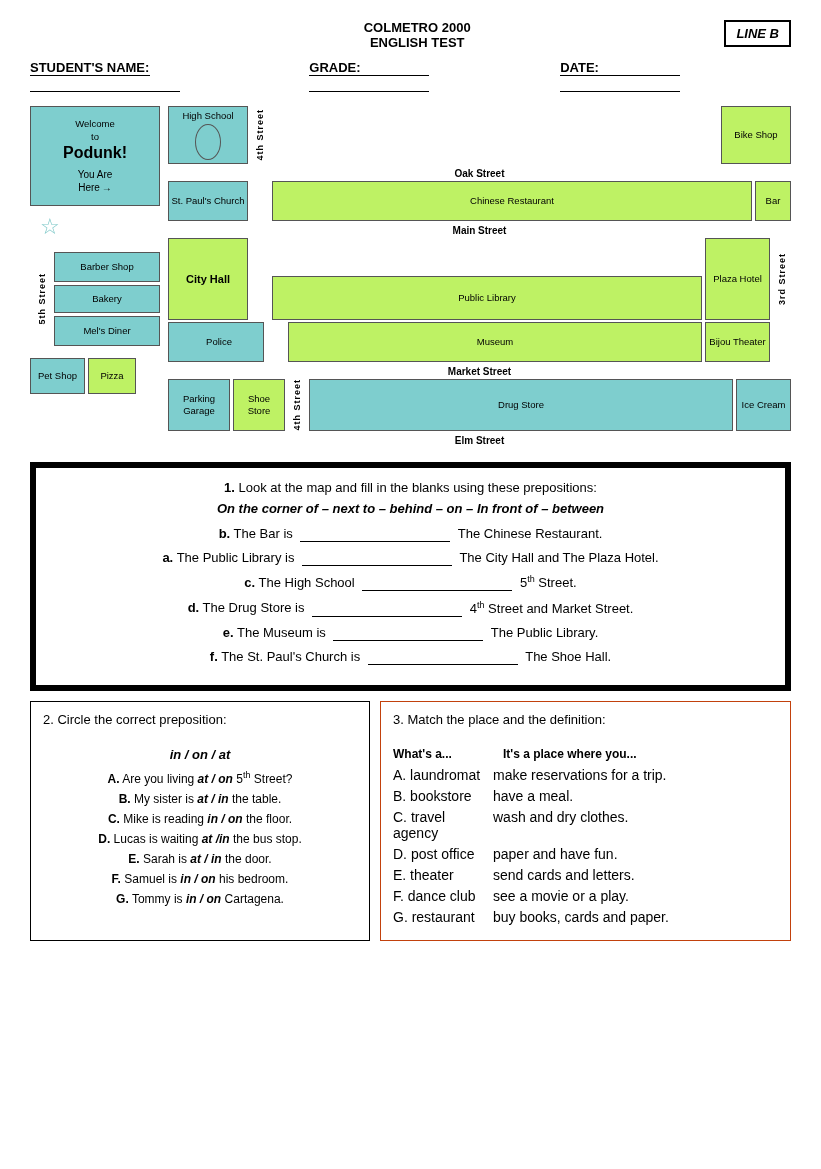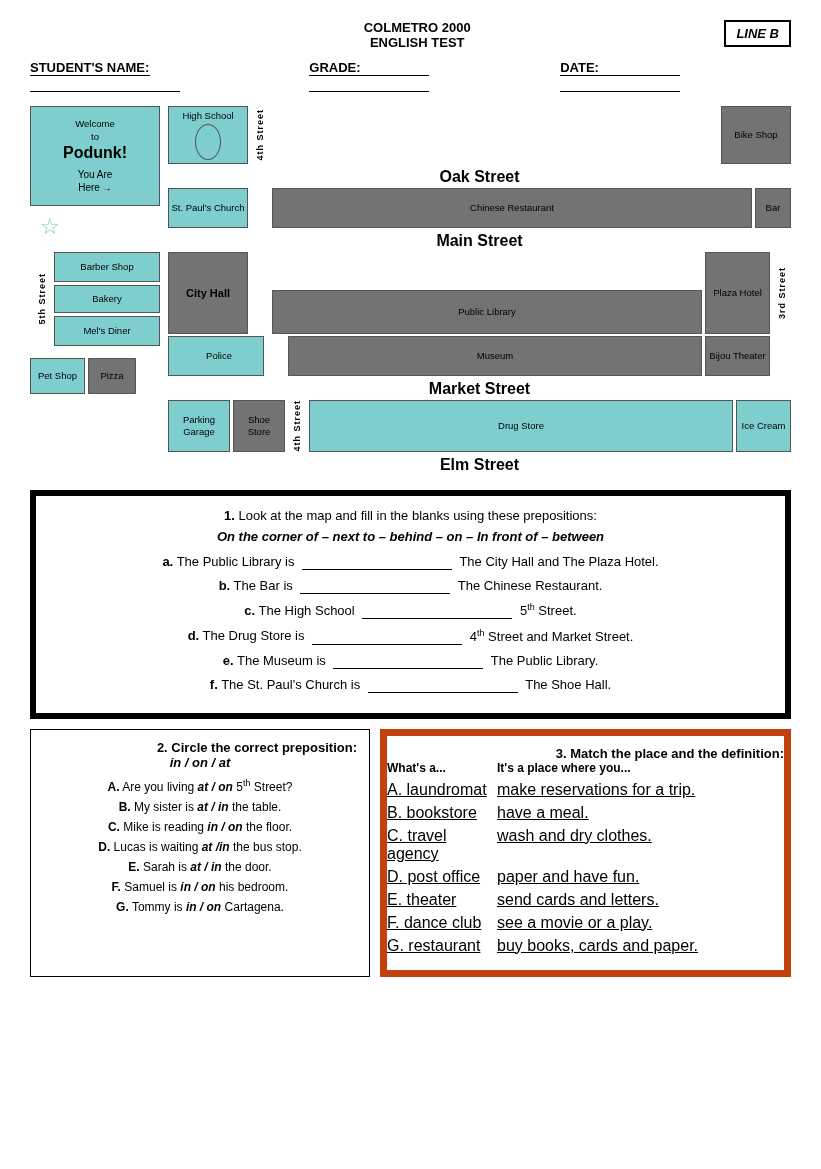--- a/index.html
+++ b/index.html
@@ -81,29 +81,29 @@
       display: flex;
       gap: 10px;
     }
     .section2 {
       border: 1px solid #000;
       padding: 10px 12px;
       width: 340px;
       flex-shrink: 0;
     }
     .section3 {
-      border: 7px solid #c2410c;
-      padding: 10px 0;
+      border: 1px solid #c2410c;
+      padding: 10px 12px;
       flex: 1;
     }
     .sec-title {
-      font-weight: bold;
-      font-size: 13px;
-      margin-bottom: 0;
-      text-align: right;
+      font-weight: normal;
+      font-size: 13px;
+      margin-bottom: 20px;
+      text-align: left;
     }
     .sec-subtitle {
       font-style: italic;
       font-weight: bold;
       text-align: center;
       font-size: 13px;
       margin-bottom: 8px;
     }
     .sec-line {
       font-size: 12px;
@@ -118,24 +118,22 @@
       display: flex;
       font-weight: bold;
       font-size: 12px;
       margin-bottom: 6px;
       gap: 10px;
     }
     .match-col1 { width: 100px; }
     .match-col2 { flex: 1; }
     .match-row {
       display: flex;
-      font-size: 16px;
+      font-size: 14px;
       margin-bottom: 5px;
-      gap: 10px;
-      text-decoration: underline;
     }
 
     sup { font-size: 9px; }
 
     
     .map-outer {
       display: flex;
       gap: 8px;
       margin-bottom: 14px;
       position: relative;
@@ -155,35 +153,35 @@
 
     .map-row {
       display: flex;
       align-items: stretch;
       gap: 3px;
       margin-bottom: 2px;
     }
 
     .map-cell {
       border: 1px solid #555;
-      background: #737373;
+      background: #bef264;
       text-align: center;
       font-size: 9.5px;
       display: flex;
       align-items: center;
       justify-content: center;
       padding: 3px 2px;
       line-height: 1.3;
       min-height: 34px;
     }
     .map-cell.teal { background: #7ecece; }
 
     .street-h {
       text-align: center;
-      font-size: 16px;
+      font-size: 10px;
       font-weight: bold;
       padding: 2px 0;
     }
     .street-v-wrap {
       display: flex;
       align-items: center;
       justify-content: center;
       width: 18px;
     }
     .street-v {
@@ -381,31 +379,31 @@
 </div>
 
 <div class="exercise-box">
   <div class="ex-title">
     <span style="font-weight:bold;">1.</span>
     <span>Look at the map and fill in the blanks using these prepositions:</span>
   </div>
   <div class="prepositions">On the corner of – next to – behind – on – In front of – between</div>
 
   <div class="exercise-line" style="text-align:center;">
+    <span class="bold">b.</span>
+    <span> The Bar is </span>
+    <span class="blank">&nbsp;</span>
+    <span> The Chinese Restaurant.</span>
+  </div>
+
+  <div class="exercise-line" style="text-align:center;">
     <span class="bold">a.</span>
     <span> The Public Library is </span>
     <span class="blank">&nbsp;</span>
     <span> The City Hall and The Plaza Hotel.</span>
-  </div>
-
-  <div class="exercise-line" style="text-align:center;">
-    <span class="bold">b.</span>
-    <span> The Bar is </span>
-    <span class="blank">&nbsp;</span>
-    <span> The Chinese Restaurant.</span>
   </div>
 
   <div class="exercise-line" style="text-align:center;">
     <span class="bold">c.</span>
     <span> The High School </span>
     <span class="blank">&nbsp;</span>
     <span> 5<sup>th</sup> Street.</span>
   </div>
 
   <div class="exercise-line" style="text-align:center;">

